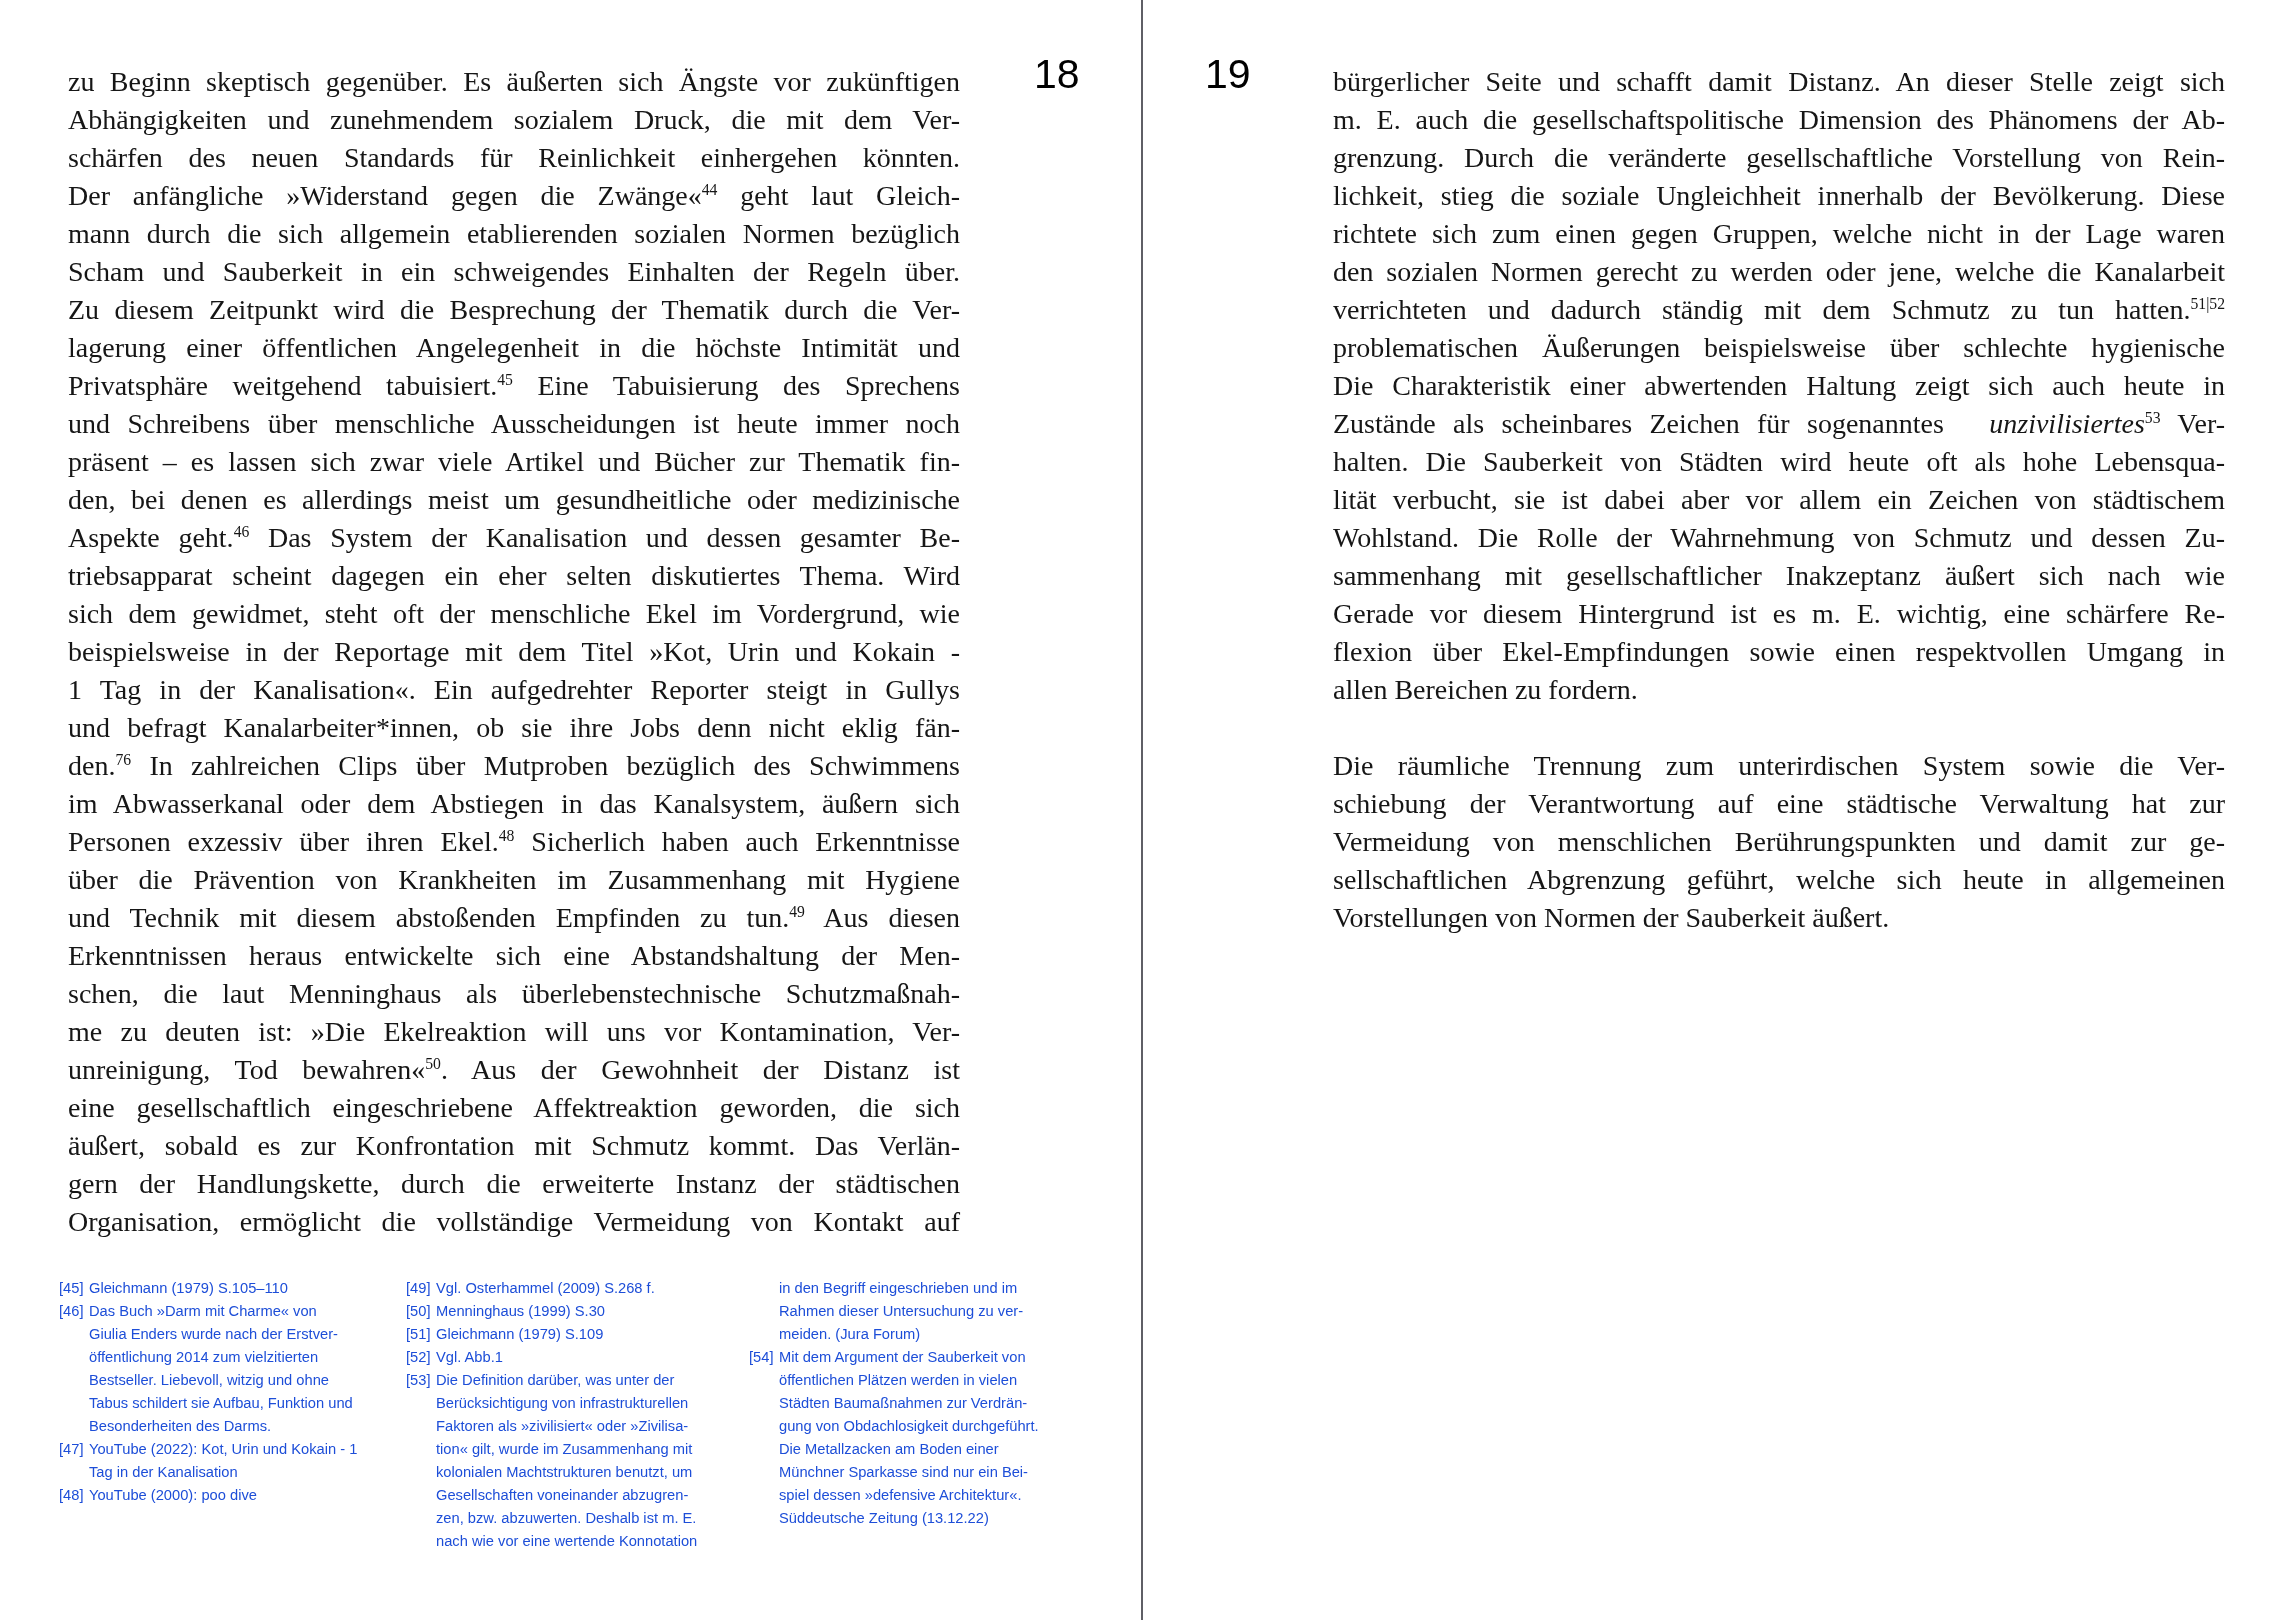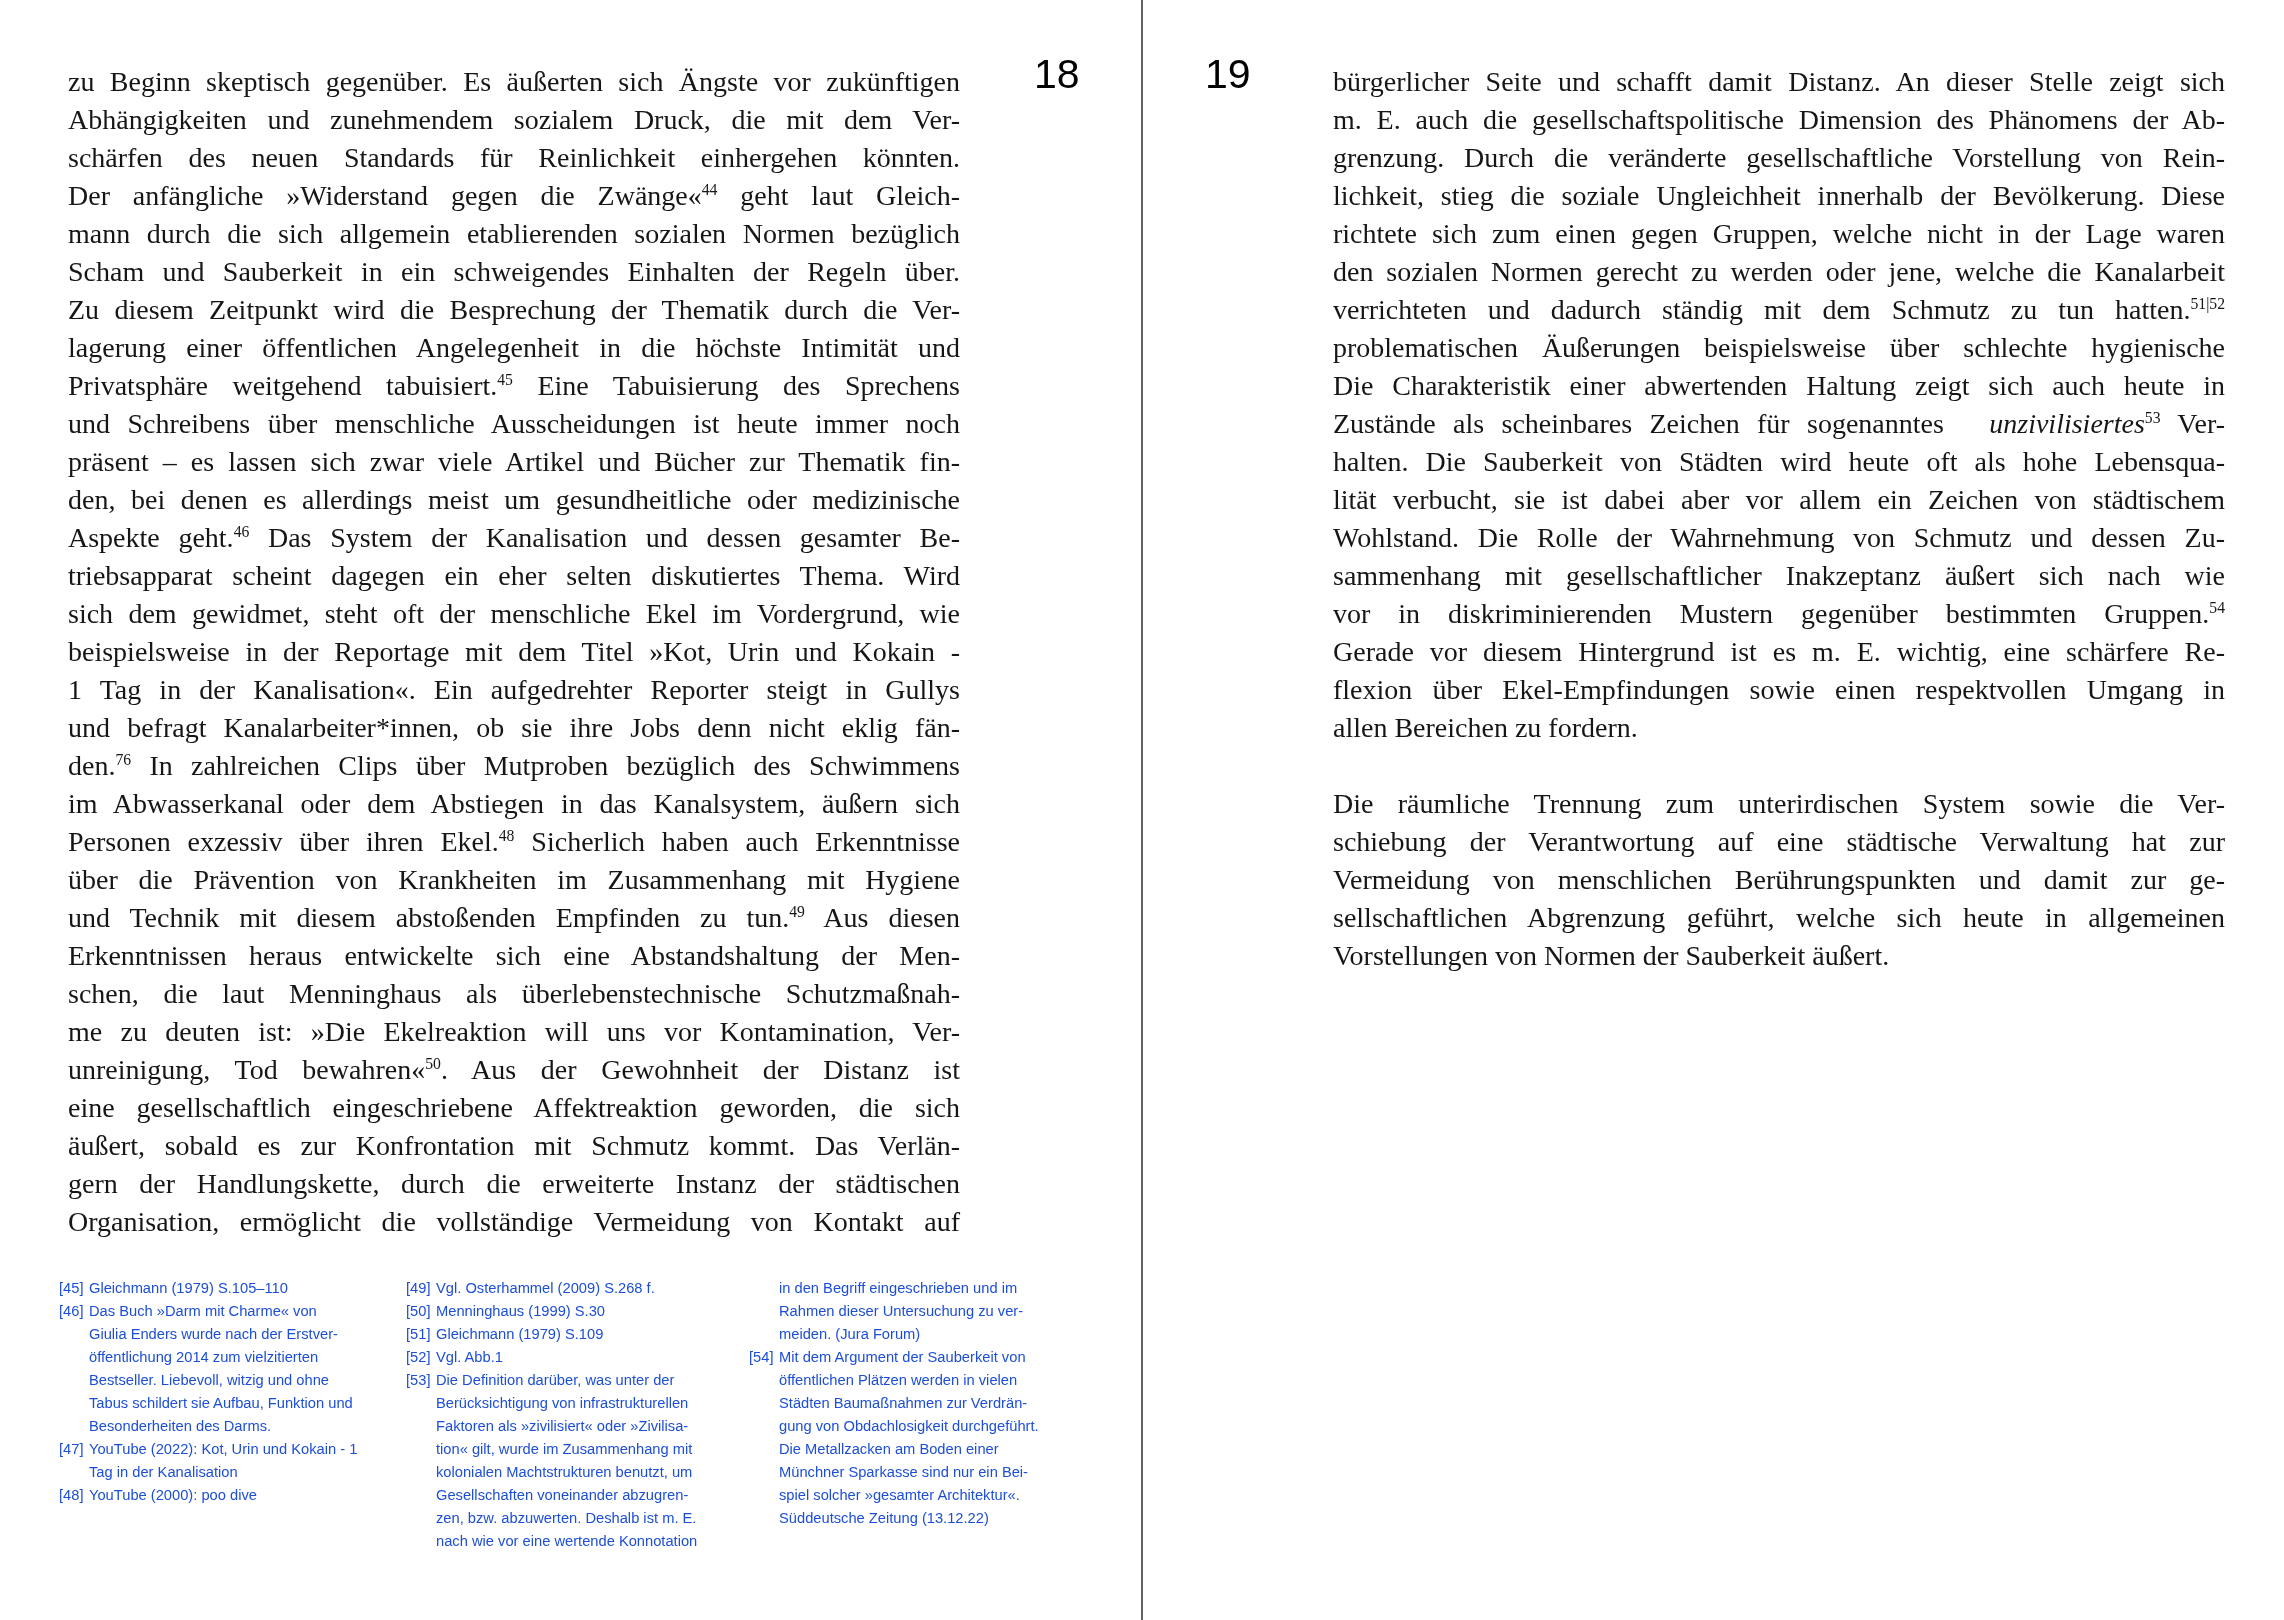--- a/index.html
+++ b/index.html
@@ -74,21 +74,20 @@
       <span class="line">richtete sich zum einen gegen Gruppen, welche nicht in der Lage waren</span>
       <span class="line">den sozialen Normen gerecht zu werden oder jene, welche die Kanalarbeit</span>
       <span class="line">verrichteten und dadurch ständig mit dem Schmutz zu tun hatten.<sup>51|52</sup></span>
       <span class="line">problematischen Äußerungen beispielsweise über schlechte hygienische</span>
       <span class="line">Die Charakteristik einer abwertenden Haltung zeigt sich auch heute in</span>
       <span class="line">Zustände als scheinbares Zeichen für sogenanntes <em>unzivilisiertes</em><sup>53</sup> Ver-</span>
       <span class="line">halten. Die Sauberkeit von Städten wird heute oft als hohe Lebensqua-</span>
       <span class="line">lität verbucht, sie ist dabei aber vor allem ein Zeichen von städtischem</span>
       <span class="line">Wohlstand. Die Rolle der Wahrnehmung von Schmutz und dessen Zu-</span>
       <span class="line">sammenhang mit gesellschaftlicher Inakzeptanz äußert sich nach wie</span>
-      <span class="line">vor in diskriminierenden Mustern gegenüber bestimmten Gruppen.<sup>54</sup></span>
       <span class="line">Gerade vor diesem Hintergrund ist es m. E. wichtig, eine schärfere Re-</span>
       <span class="line">flexion über Ekel-Empfindungen sowie einen respektvollen Umgang in</span>
       <span class="line last">allen Bereichen zu fordern.</span>
       <span class="line gap"></span>
       <span class="line">Die räumliche Trennung zum unterirdischen System sowie die Ver-</span>
       <span class="line">schiebung der Verantwortung auf eine städtische Verwaltung hat zur</span>
       <span class="line">Vermeidung von menschlichen Berührungspunkten und damit zur ge-</span>
       <span class="line">sellschaftlichen Abgrenzung geführt, welche sich heute in allgemeinen</span>
       <span class="line last">Vorstellungen von Normen der Sauberkeit äußert.</span>
     </div>
@@ -153,18 +152,18 @@
         <span class="fn-line">meiden. (Jura Forum)</span>
       </div>
       <div class="fn">
         <span class="fn-num">[54]</span>
         <span class="fn-line">Mit dem Argument der Sauberkeit von</span>
         <span class="fn-line">öffentlichen Plätzen werden in vielen</span>
         <span class="fn-line">Städten Baumaßnahmen zur Verdrän-</span>
         <span class="fn-line">gung von Obdachlosigkeit durchgeführt.</span>
         <span class="fn-line">Die Metallzacken am Boden einer</span>
         <span class="fn-line">Münchner Sparkasse sind nur ein Bei-</span>
-        <span class="fn-line">spiel solcher »gesamter Architektur«.</span>
+        <span class="fn-line">spiel dessen »defensive Architektur«.</span>
         <span class="fn-line">Süddeutsche Zeitung (13.12.22)</span>
       </div>
     </div>
 </div>
 
 
 </body></html>

